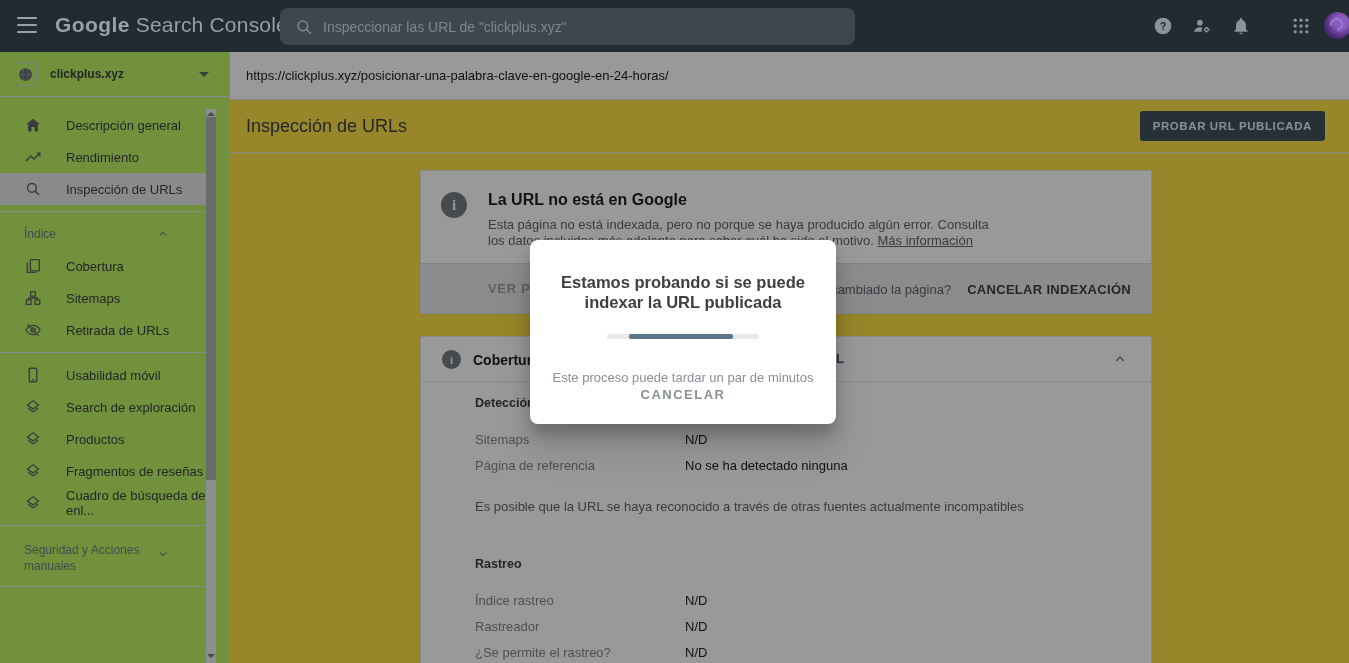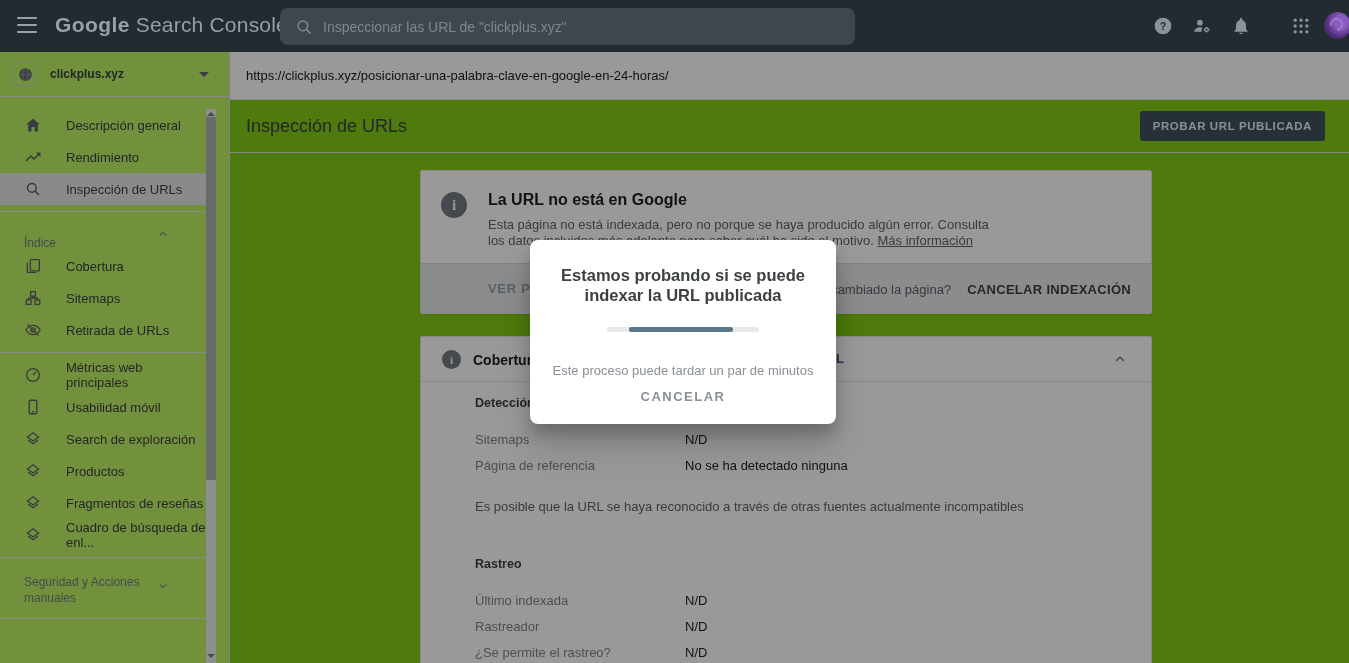--- a/index.html
+++ b/index.html
@@ -28,34 +28,34 @@
   .sidebar { position:absolute; top:52px; left:0; width:230px; bottom:0; background:#bef264; border-right:1px solid #dadce0; z-index:1; }
   .property { position:relative; height:45px; border-bottom:1px solid #e4e6e8; cursor:pointer; }
   .property .globe { position:absolute; left:13px; top:10px; width:24px; height:24px; border:1px solid #cdd1d4; border-radius:5px; display:flex; align-items:center; justify-content:center; }
   .property .plabel { position:absolute; left:50px; top:15px; font-size:12px; font-weight:700; color:#3c4043; }
   .caret-down { position:absolute; right:20px; top:20px; width:0; height:0; border-left:5px solid transparent; border-right:5px solid transparent; border-top:5px solid #5f6368; }
   .nav { position:relative; padding-top:12px; }
   .sitem { display:flex; align-items:center; height:32px; padding-left:24px; gap:24px; font-size:13px; color:#3c4043; cursor:pointer; width:207px; }
   .sitem.sel { background:#e5e7e9; }
   .sitem svg { flex:0 0 18px; }
   .sdiv { border-top:1px solid #e4e6e8; margin:6px 0; width:207px; }
-  .ssec { position:relative; height:32px; display:flex; align-items:flex-end; padding-left:24px; font-size:12px; color:#757b80; cursor:pointer; width:207px; }
+  .ssec { position:relative; height:32px; display:flex; align-items:center; padding-left:24px; font-size:12px; color:#757b80; cursor:pointer; width:207px; }
   .ssec svg { position:absolute; right:36px; top:8px; }
   .ssec2 { position:relative; padding:10px 40px 6px 24px; font-size:12px; line-height:16px; color:#757b80; cursor:pointer; width:207px; }
   .ssec2 svg { position:absolute; right:36px; top:14px; }
   
   .sbar-track { position:absolute; top:57px; bottom:0; right:13px; width:10px; background:#ebedee; }
   .sbar-up, .sbar-down { position:absolute; right:13px; width:10px; height:10px; background:#ebedee; display:flex; align-items:center; justify-content:center; cursor:pointer; }
   .sbar-up { top:57px; } .sbar-down { bottom:2px; }
   .tri-up { width:0; height:0; border-left:4px solid transparent; border-right:4px solid transparent; border-bottom:4px solid #77797c; }
   .tri-dn { width:0; height:0; border-left:4px solid transparent; border-right:4px solid transparent; border-top:4px solid #77797c; }
   .sbar-thumb { position:absolute; top:65px; right:13px; width:10px; height:363px; background:#aeb1b3; cursor:pointer; }
 
   
-  .main { position:absolute; top:52px; left:230px; right:0; bottom:0; background:#84cc16; }
+  .main { position:absolute; top:52px; left:230px; right:0; bottom:0; background:#fde047; }
   .urlrow { height:48px; background:#ffffff; border-bottom:1px solid #e0e2e3; display:flex; align-items:center; padding-left:16px; font-size:13px; color:#202124; cursor:text; }
   .pagehead { position:relative; height:53px; border-bottom:1px solid #e2e4e5; }
   .pagehead h1 { position:absolute; left:16px; top:16px; font-size:18px; font-weight:400; color:#3c4043; }
   .btn-dark { position:absolute; right:24px; top:11px; height:30px; padding:0 13px; background:#3e515c; color:#e8edf0; border:none; border-radius:3px; font-family:"Liberation Sans",sans-serif; font-size:11.5px; font-weight:700; letter-spacing:.6px; cursor:pointer; }
 
   .content { position:absolute; top:102px; left:0; right:0; bottom:0; overflow:hidden; }
   .card { position:absolute; left:190px; width:732px; background:#ffffff; border:1px solid #e3e5e6; border-radius:2px; box-shadow:0 1px 2px rgba(0,0,0,.06); }
   .card1 { top:16px; height:144px; }
   .c1top { position:relative; height:94px; }
   .info-big { position:absolute; left:20px; top:21px; width:26px; height:26px; border-radius:50%; background:#757c82; color:#fff; font-size:15px; font-weight:700; font-family:"Liberation Serif",serif; display:flex; align-items:center; justify-content:center; }
@@ -79,25 +79,25 @@
   .row { display:flex; align-items:center; height:26px; }
   .rl { width:210px; color:#80868b; }
   .rv { color:#202124; }
   .note { margin-top:21px; height:20px; color:#5f6368; }
   .mt12 { margin-top:12px; } .mt22 { margin-top:38px; }
 
   
   .scrim { position:absolute; top:52px; left:0; right:0; bottom:0; background:rgba(0,0,0,0.40); z-index:50; }
   .dialog { position:absolute; left:530px; top:240px; width:306px; height:184px; background:#fff; border-radius:8px; z-index:60;
             box-shadow:0 11px 15px rgba(0,0,0,.2), 0 24px 38px rgba(0,0,0,.14); }
-  .dlg-title { margin:26px auto 0; width:272px; text-align:center; font-size:16.5px; font-weight:700; line-height:19.5px; color:#3d4043; }
+  .dlg-title { margin:33px auto 0; width:272px; text-align:center; font-size:16.5px; font-weight:700; line-height:19.5px; color:#3d4043; }
   .dlg-bar { position:relative; margin:22px auto 0; width:152px; height:5px; background:#e9e9e9; border-radius:2px; }
   .dlg-fill { position:absolute; left:22px; top:0; width:104px; height:5px; background:#5a7689; border-radius:2px; }
   .dlg-cap { margin-top:31px; text-align:center; font-size:13px; color:#898f94; }
-  .dlg-cancel { display:block; margin:11px auto 0; background:none; border:none; font-family:"Liberation Sans",sans-serif; font-size:13px; font-weight:700; letter-spacing:1.5px; color:#8a9095; cursor:pointer; }
+  .dlg-cancel { display:block; margin:2px auto 0; background:none; border:none; font-family:"Liberation Sans",sans-serif; font-size:13px; font-weight:700; letter-spacing:1.5px; color:#8a9095; cursor:pointer; }
 </style>
 </head>
 <body>
 
 <div class="app">
 
   <header class="topbar">
     <button class="hamburger">
         <span></span>
         <span></span>
@@ -206,27 +206,20 @@
             <circle cx="12" cy="12" r="2.8"></circle>
             <path d="M4.5 4.5l15 15"></path>
           </svg>
         <span>Retirada de URLs</span>
       </div>
 
       <div class="sdiv"></div>
 
       <div class="sitem">
         <svg width="18" height="18" viewBox="0 0 24 24" fill="none" stroke="#5f6368" stroke-width="1.8">
-            <circle cx="12" cy="12" r="8.5"></circle>
-            <path d="M12 12l4.2-4.2"></path>
-          </svg>
-        <span>Métricas web principales</span>
-      </div>
-      <div class="sitem">
-        <svg width="18" height="18" viewBox="0 0 24 24" fill="none" stroke="#5f6368" stroke-width="1.8">
             <rect x="7" y="3" width="10" height="18" rx="1.5"></rect>
             <path d="M10.5 18.3h3"></path>
           </svg>
         <span>Usabilidad móvil</span>
       </div>
       <div class="sitem">
         <svg width="18" height="18" viewBox="0 0 24 24" fill="none" stroke="#5f6368" stroke-width="1.7">
             <path d="M12 3.8l7.5 5.4L12 14.6 4.5 9.2z"></path>
             <path d="M5.4 13.5L12 18.3l6.6-4.8"></path>
           </svg>
@@ -322,21 +315,21 @@
             <span class="rv">N/D</span>
           </div>
           <div class="row">
             <span class="rl">Página de referencia</span>
             <span class="rv">No se ha detectado ninguna</span>
           </div>
           <div class="note">Es posible que la URL se haya reconocido a través de otras fuentes actualmente incompatibles</div>
 
           <div class="h4 mt22">Rastreo</div>
           <div class="row mt12">
-            <span class="rl">Último indexada</span>
+            <span class="rl">Índice rastreo</span>
             <span class="rv">N/D</span>
           </div>
           <div class="row">
             <span class="rl">Rastreador</span>
             <span class="rv">N/D</span>
           </div>
           <div class="row">
             <span class="rl">¿Se permite el rastreo?</span>
             <span class="rv">N/D</span>
           </div>

